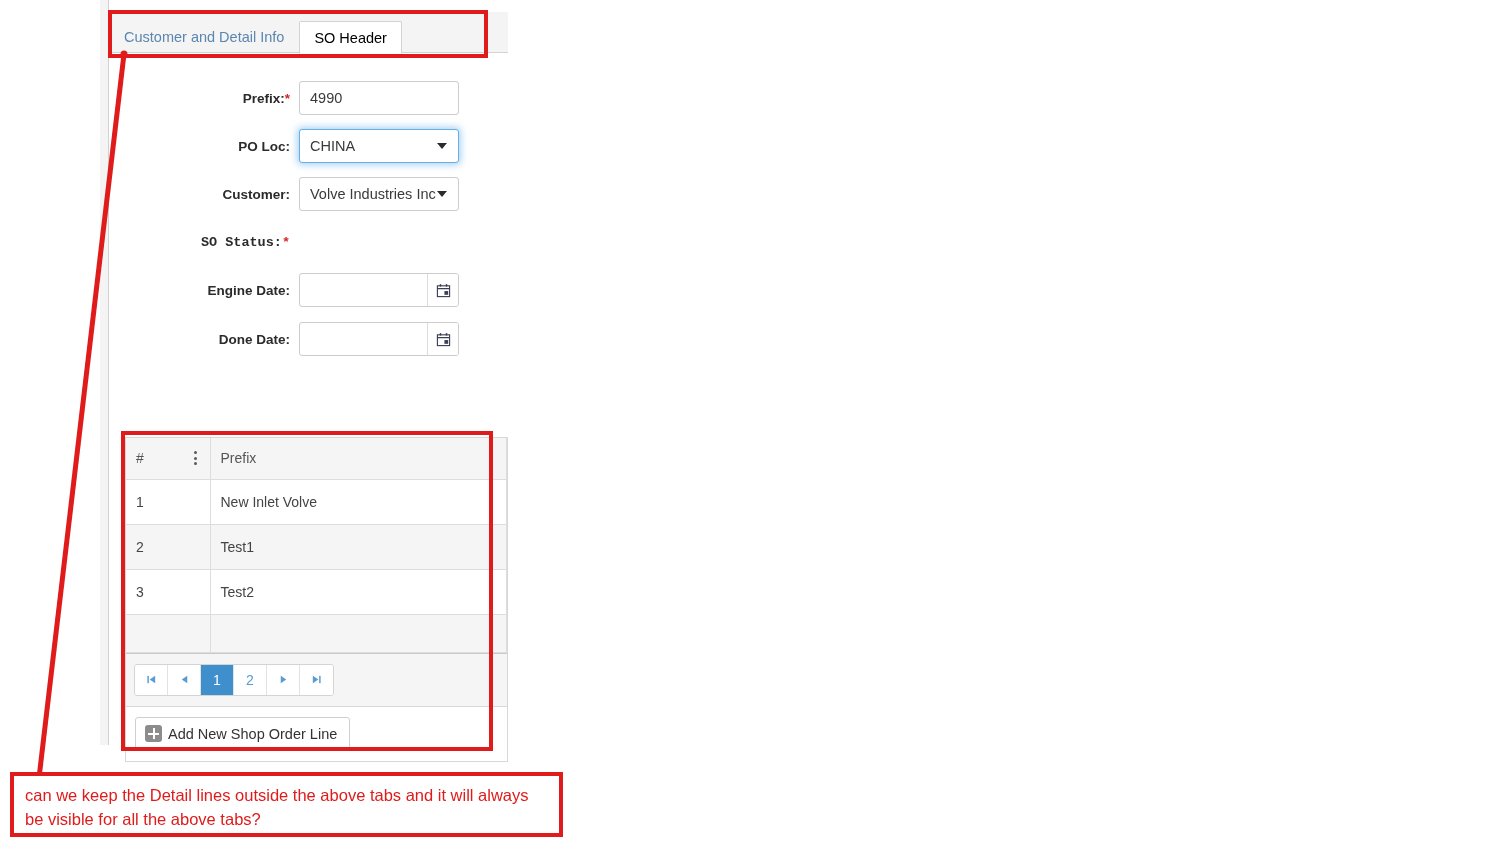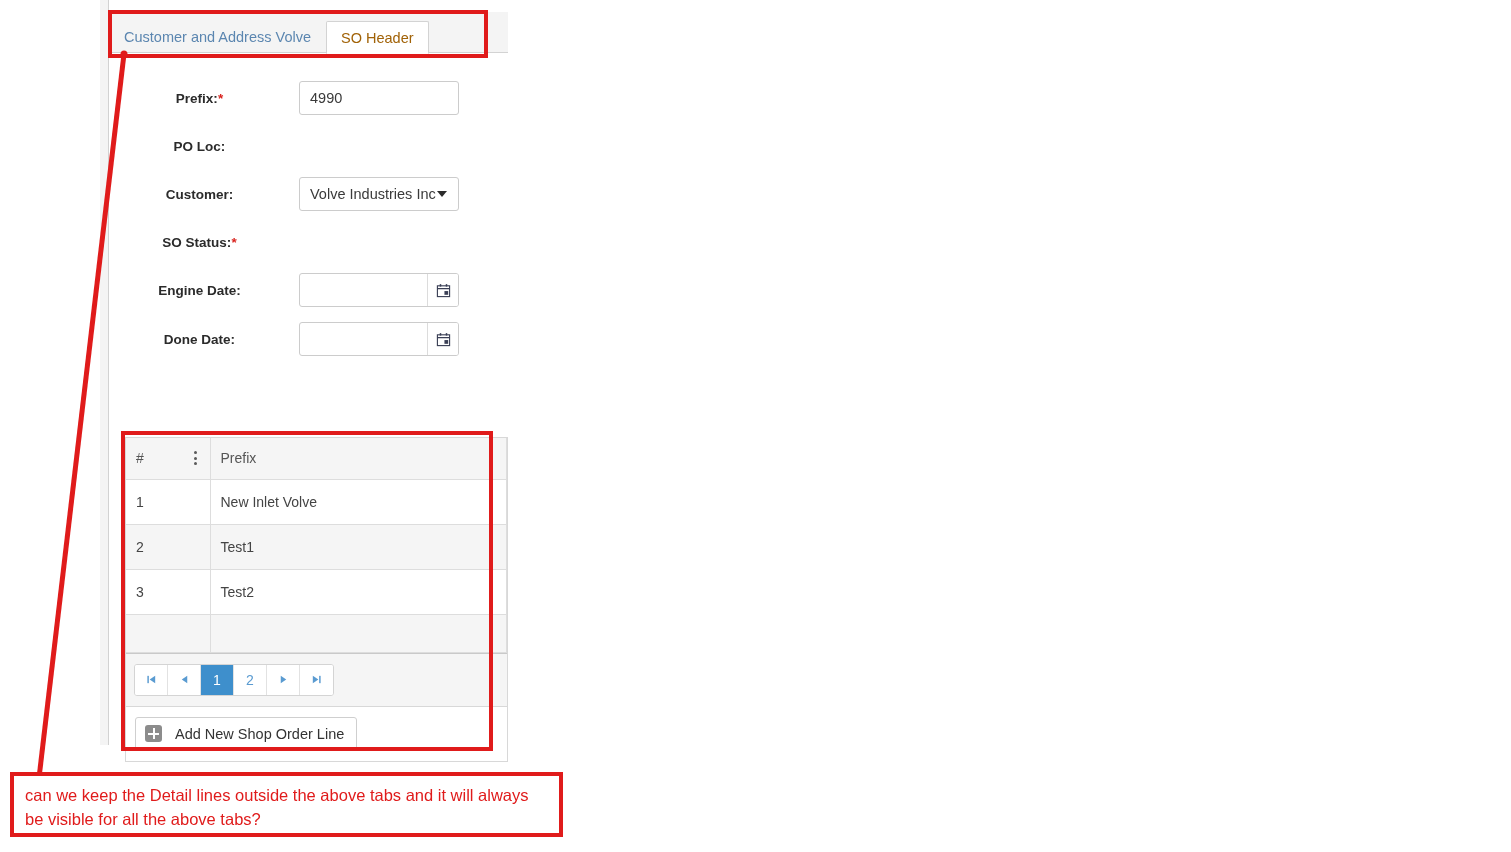--- a/index.html
+++ b/index.html
@@ -56,21 +56,21 @@
     white-space: nowrap;
     cursor: pointer;
     border: 1px solid transparent;
     border-bottom: none;
   }
   .tab.inactive {
     color: #5b86b0;
     background: transparent;
   }
   .tab.active {
-    color: #a16207;
+    color: #000000;
     background: #ffffff;
     border: 1px solid #d3d3d3;
     border-bottom: 1px solid #ffffff;
     border-radius: 2px 2px 0 0;
     position: relative;
     z-index: 2;
     margin-bottom: -1px;
   }
 
   
@@ -85,21 +85,21 @@
   .form-row {
     position: absolute;
     left: 0;
     width: 399px;
     height: 34px;
     display: flex;
     align-items: center;
   }
   .f-label {
     width: 190px;
-    text-align: center;
+    text-align: right;
     padding-right: 9px;
     font-size: 13.5px;
     font-weight: bold;
     color: #2b2b2b;
     box-sizing: border-box;
     white-space: nowrap;
   }
   .req {
     color: #d9241f;
     font-weight: bold;
@@ -277,21 +277,21 @@
     background: #ffffff;
     border-top: 1px solid #d8d8d8;
     height: 54px;
     display: flex;
     align-items: center;
     padding-left: 9px;
   }
   .addbtn {
     display: inline-flex;
     align-items: center;
-    gap: 13px;
+    gap: 6px;
     height: 33px;
     padding: 0 12px 0 9px;
     border: 1px solid #cfcfcf;
     border-radius: 3px;
     background: #ffffff;
     font-size: 14.5px;
     color: #333;
     cursor: pointer;
     font-family: "Liberation Sans", sans-serif;
   }
@@ -345,50 +345,54 @@
 </head>
 <body>
 
 <div id="screen">
 
   <div class="gutter-strip"></div>
 
   <div class="tabstrip">
     <div class="tabs-row">
       <div class="tab inactive">
-        <span>Customer and Address Volve</span>
+        <span>Customer and Detail Info</span>
       </div>
       <div class="tab active">
         <span>SO Header</span>
       </div>
     </div>
   </div>
 
   <div class="formpanel">
 
     <div class="form-row" style="top:28px;">
       <div class="f-label"><span>Prefix:</span><span class="req">*</span></div>
       <div class="ctl">
         <span class="val">4990</span>
       </div>
     </div>
 
     <div class="form-row" style="top:76px;">
       <div class="f-label">PO Loc:</div>
+      <div class="ctl focused">
+        <span class="val">CHINA</span>
+        <span class="caret"></span>
+      </div>
     </div>
 
     <div class="form-row" style="top:124px;">
       <div class="f-label">Customer:</div>
       <div class="ctl">
         <span class="val">Volve Industries Inc</span>
         <span class="caret"></span>
       </div>
     </div>
 
-    <div class="form-row" style="top:172px;">
+    <div class="form-row" style="top:172px;font-family:Liberation Mono, monospace;">
       <div class="f-label"><span>SO Status:</span><span class="req">*</span></div>
     </div>
 
     <div class="form-row" style="top:220px;">
       <div class="f-label">Engine Date:</div>
       <div class="datebox">
         <input class="dinput" type="text" value="" style="">
         <div class="dbtn">
           <svg width="15" height="15" viewBox="0 0 16 16">
             <rect x="1.5" y="3" width="13" height="11.5" fill="none" stroke="#3a3f55" stroke-width="1.2"></rect>

